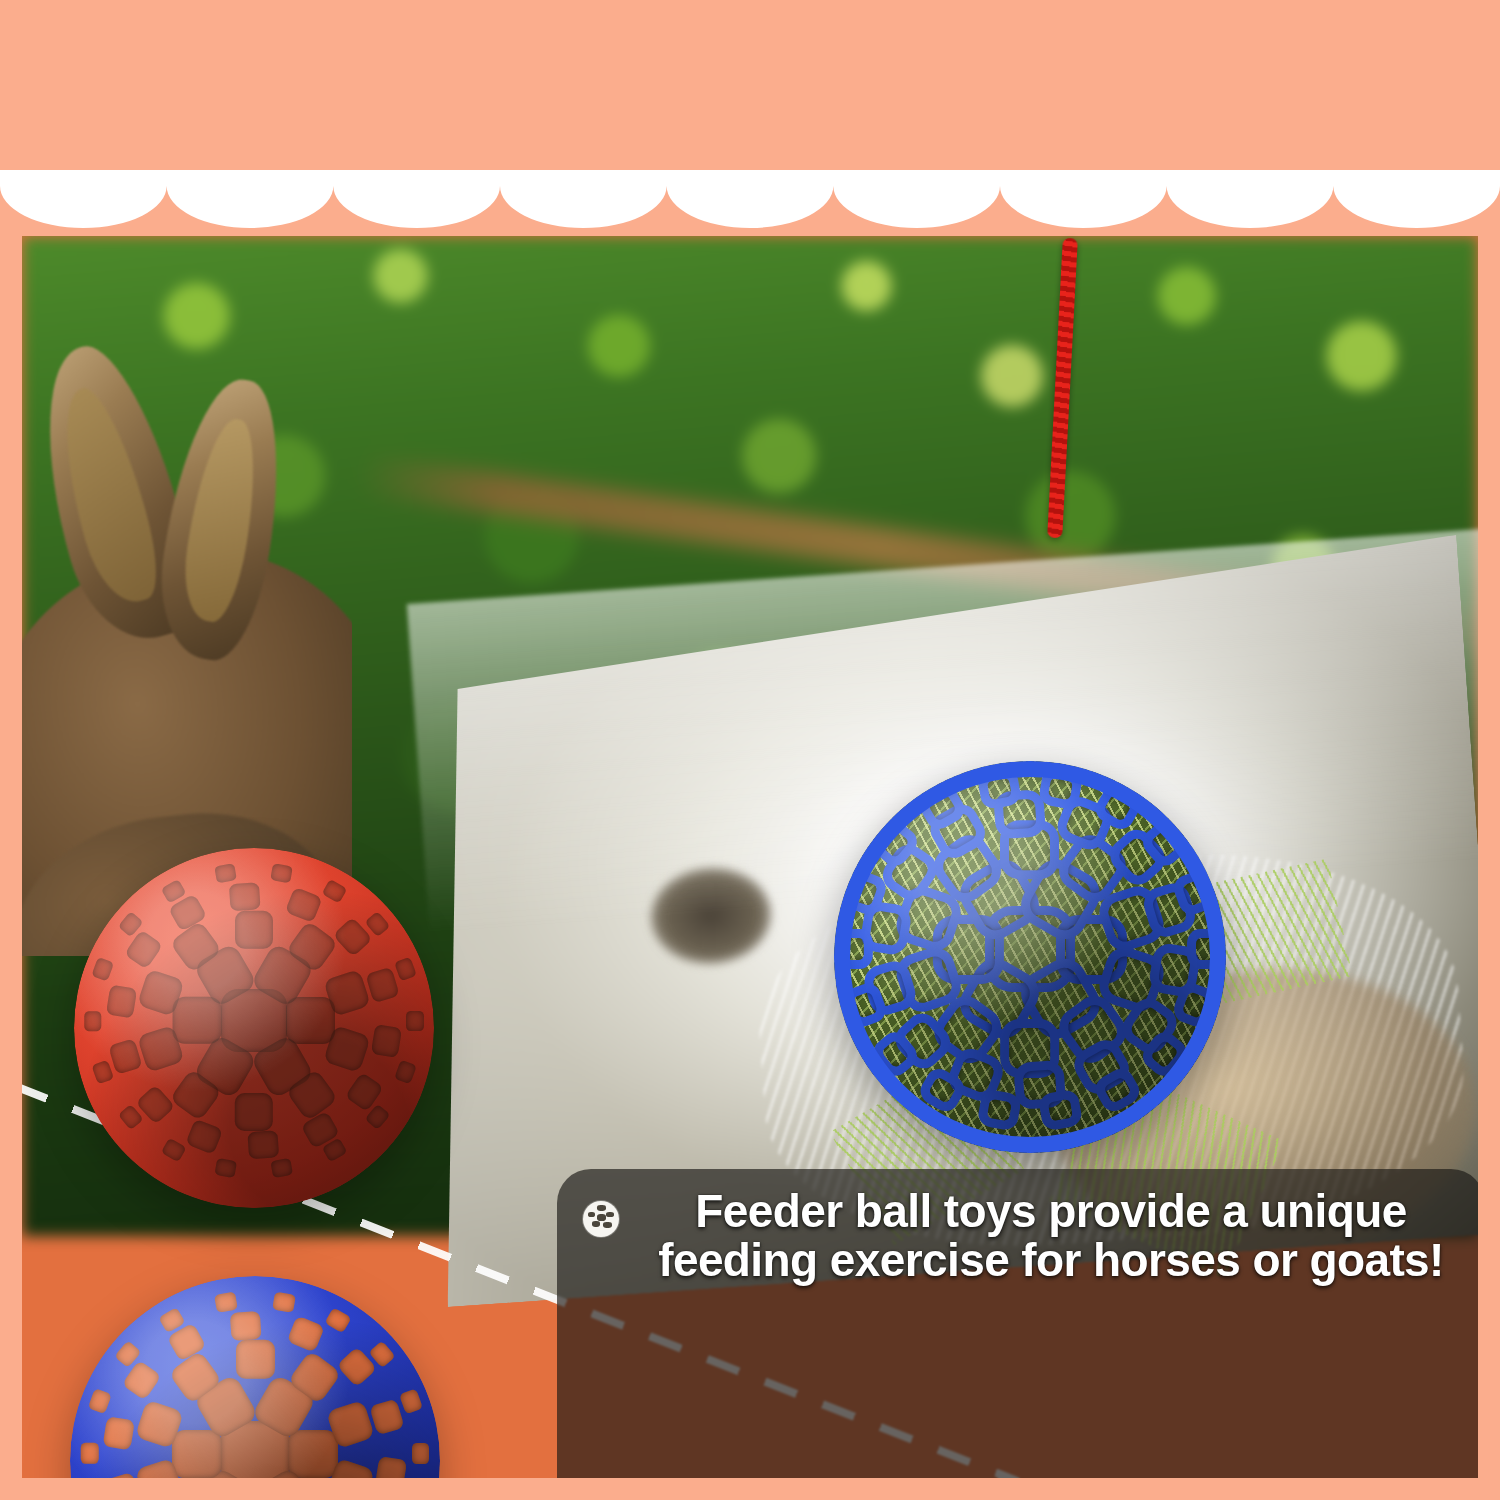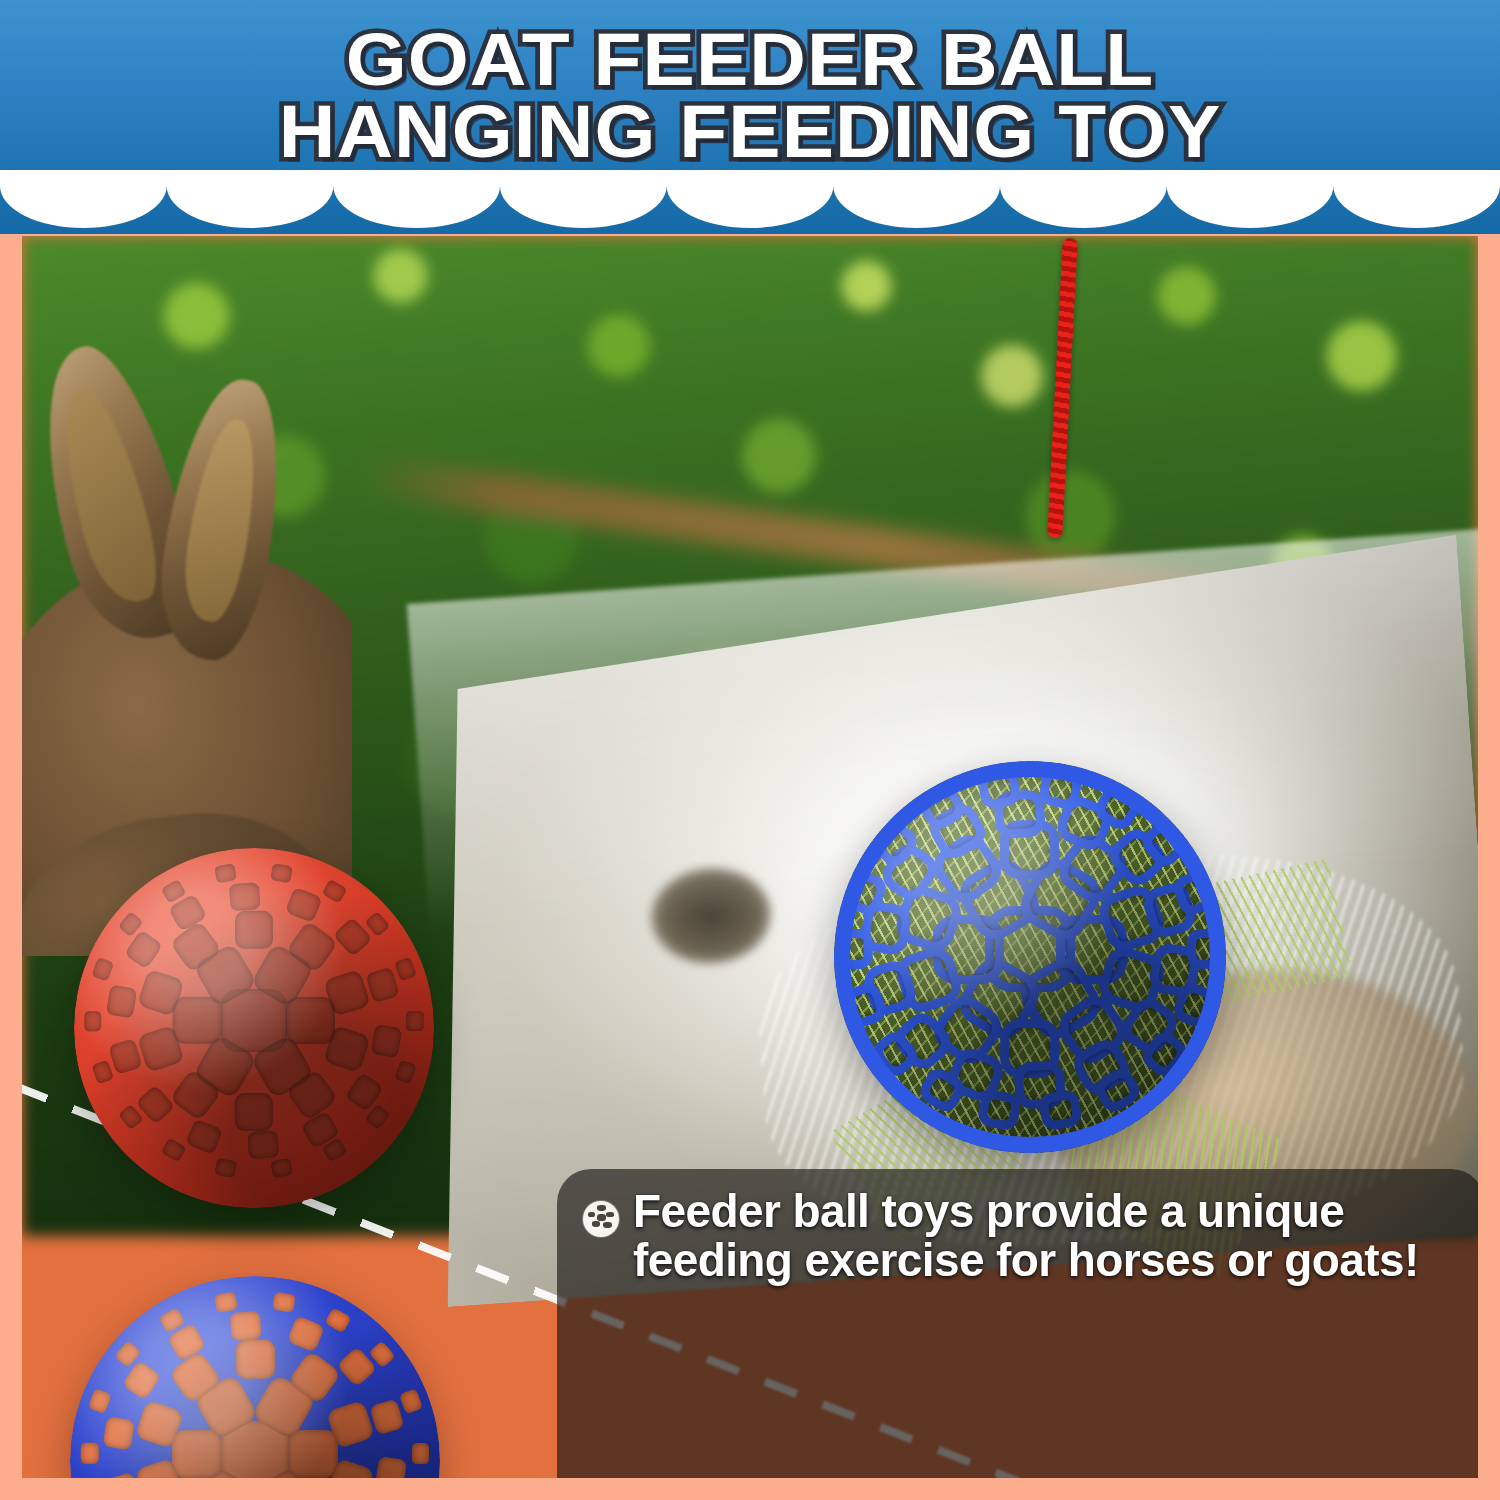--- a/index.html
+++ b/index.html
@@ -143,21 +143,21 @@
 
   
   .textbox{
     position:absolute;left:535px;top:933px;width:928px;height:500px;
     background:rgba(26,24,22,.66);
     border-radius:34px;
     backdrop-filter:blur(1px);
     overflow:hidden;
   }
   .bullets{position:absolute;left:26px;top:18px;right:16px;}
-  .bullet-row{display:flex;align-items:flex-start;margin-bottom:12px;}
+  .bullet-row{display:flex;align-items:flex-start;margin-bottom:12px;text-align:center;}
   .bullet-icon{
     flex:0 0 auto;width:36px;height:36px;margin-top:14px;margin-right:14px;
     border-radius:50%;background:#f6f5f1;position:relative;overflow:hidden;
     box-shadow:0 0 0 1px rgba(255,255,255,.25);
   }
   .bullet-icon i{position:absolute;background:#4b463c;border-radius:40%;display:block;}
   .bullet-text{
     color:#ffffff;font-weight:bold;font-size:46px;line-height:1.06;
     letter-spacing:-.6px;
     text-shadow:0 2px 4px rgba(0,0,0,.75), 0 0 2px rgba(0,0,0,.6);
@@ -386,22 +386,18 @@
             </span>
             <span class="bullet-text">Feeder ball toys provide a unique feeding exercise for horses or goats!</span>
           </div>
         </div>
     </div>
 
   </div>
 
   <div class="cord"></div>
 
-  <div class="header">
-    <div class="header-title">GOAT FEEDER BALL
-HANGING FEEDING TOY</div>
-  </div>
 
   <svg class="scallop-svg" viewBox="0 0 1500 80" preserveAspectRatio="none">
     <path id="scallopPath" fill="#ffffff" d="M0,0 L1500,0 L1500,16 A 83.33333333333333 42 0 0 1 1333.3333333333333,16 A 83.33333333333333 42 0 0 1 1166.6666666666665,16 A 83.33333333333333 42 0 0 1 1000,16 A 83.33333333333333 42 0 0 1 833.3333333333333,16 A 83.33333333333333 42 0 0 1 666.6666666666666,16 A 83.33333333333333 42 0 0 1 500,16 A 83.33333333333333 42 0 0 1 333.3333333333333,16 A 83.33333333333333 42 0 0 1 166.66666666666666,16 A 83.33333333333333 42 0 0 1 0,16 Z"></path>
   </svg>
 
 </div>
 
 </body></html>

